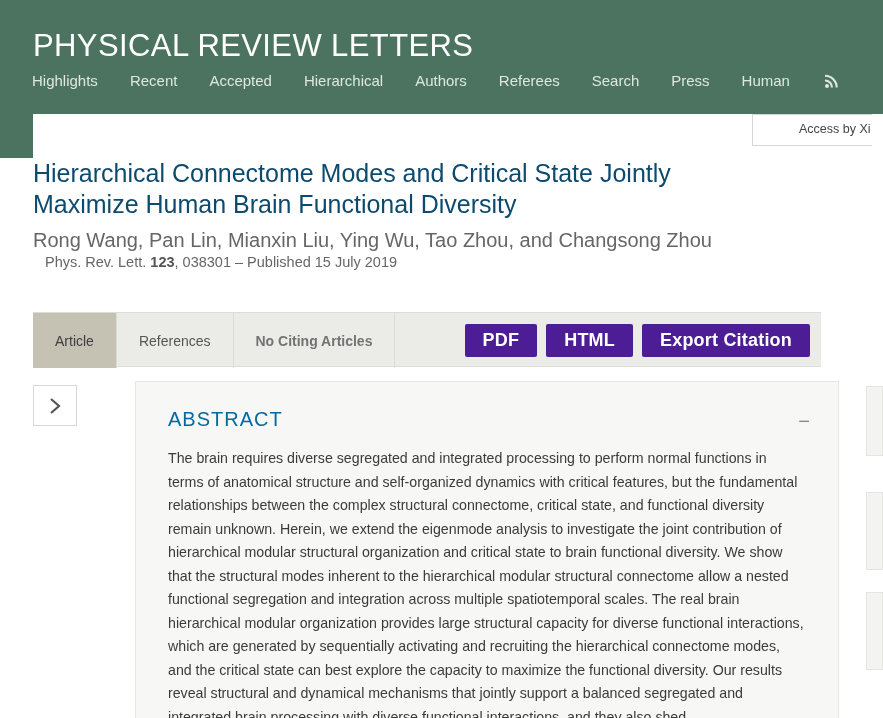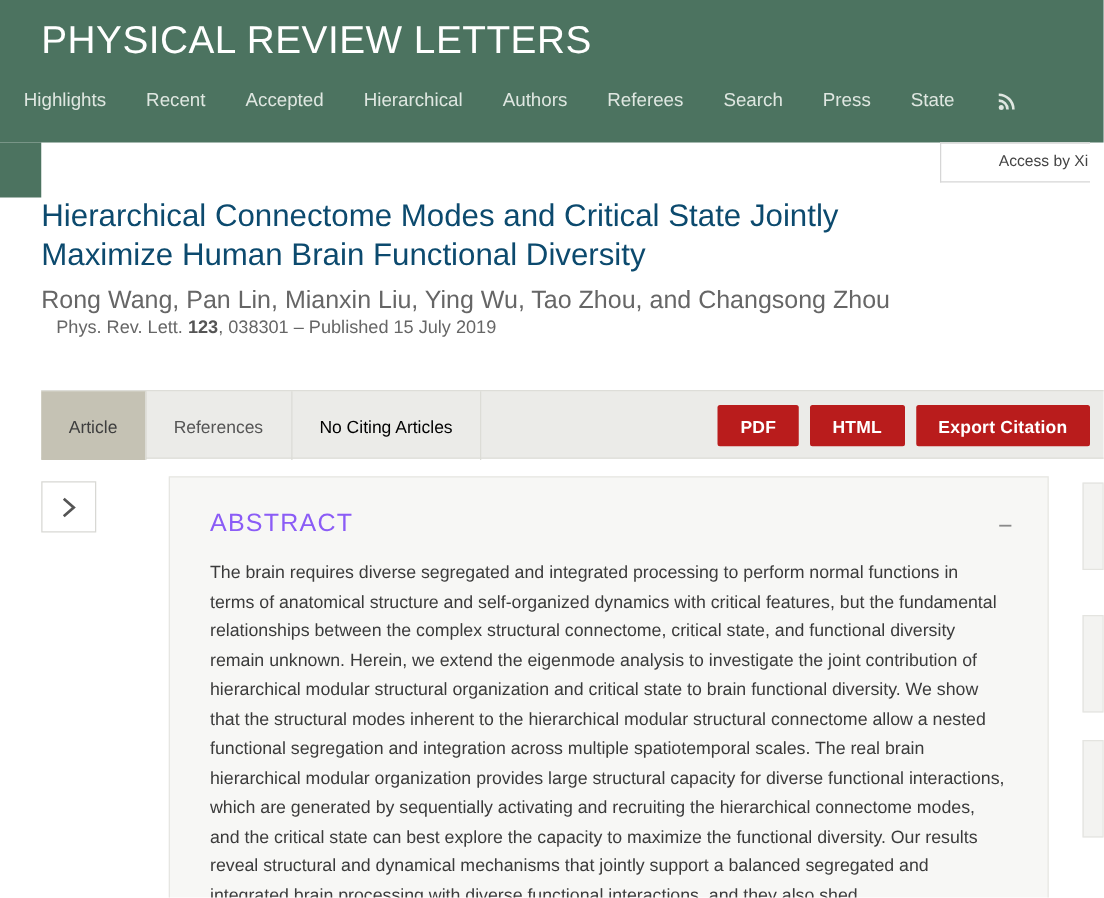--- a/index.html
+++ b/index.html
@@ -26,30 +26,30 @@
     position: absolute;
     top: 0;
     left: 0;
     width: 883px;
     height: 114px;
     background: #4c7360;
   }
   .journal-title {
     position: absolute;
     left: 33px;
-    top: 14px;
+    top: 28px;
     font-size: 31px;
     color: #ffffff;
     letter-spacing: 0.4px;
     font-weight: 400;
     white-space: nowrap;
   }
   .nav {
     position: absolute;
-    left: 19px;
+    left: 32px;
     top: 72px;
     display: flex;
     align-items: center;
     gap: 0px;
   }
   .nav-item {
     color: #dfe7e1;
     font-size: 15px;
     padding: 0 16px;
     text-decoration: none;
@@ -125,21 +125,21 @@
     line-height: 20px;
     margin: 2px 0 0 12px;
   }
   .citation b { color: #555; font-weight: 700; }
 
   
   .tabbar {
     position: absolute;
     left: 33px;
     top: 312px;
-    width: 850px;
+    width: 788px;
     height: 55px;
     background: #ebebe8;
     border-top: 1px solid #ddddd8;
     border-bottom: 1px solid #ddddd8;
     box-sizing: border-box;
   }
   .tabs {
     position: absolute;
     left: 0;
     top: 0;
@@ -157,34 +157,35 @@
     border-right: 1px solid #dcdcd6;
     cursor: pointer;
     box-sizing: border-box;
     white-space: nowrap;
   }
   .tab.active {
     background: #c5c2b4;
     color: #3e3e3e;
   }
   .tab.disabled {
-    color: #000000;
+    color: #737373;
     cursor: default;
+    font-weight: bold;
   }
   .tab-buttons {
     position: absolute;
     right: 11px;
     top: 11px;
     display: flex;
     gap: 9px;
   }
   .btn {
-    background: #b91c1c;
+    background: #4c1d95;
     color: #ffffff;
-    font-size: 14px;
+    font-size: 18px;
     font-weight: 700;
     border: none;
     border-radius: 2px;
     height: 33px;
     padding: 0 18px;
     cursor: pointer;
     font-family: "Liberation Sans", sans-serif;
     letter-spacing: 0.2px;
   }
 
@@ -215,21 +216,21 @@
     background: #f7f7f5;
     border: 1px solid #e6e6e2;
     box-sizing: border-box;
   }
   .abstract-head {
     position: relative;
     padding: 26px 30px 0 32px;
   }
   .abstract-title {
     font-size: 20px;
-    color: #8b5cf6;
+    color: #0369a1;
     letter-spacing: 1px;
     font-weight: 400;
     margin: 0;
   }
   .collapse-toggle {
     position: absolute;
     right: 28px;
     top: 33px;
     font-size: 20px;
     color: #8a8a8a;
@@ -267,21 +268,21 @@
     <div class="journal-title">PHYSICAL REVIEW LETTERS</div>
     <div class="nav">
       <a class="nav-item">Highlights</a>
       <a class="nav-item">Recent</a>
       <a class="nav-item">Accepted</a>
       <a class="nav-item">Hierarchical</a>
       <a class="nav-item">Authors</a>
       <a class="nav-item">Referees</a>
       <a class="nav-item">Search</a>
       <a class="nav-item">Press</a>
-      <a class="nav-item">State</a>
+      <a class="nav-item">Human</a>
       <span class="rss-icon">
         <svg width="16" height="16" viewBox="0 0 16 16">
           <circle cx="3" cy="13" r="2" fill="#dfe7e1"></circle>
           <path d="M1 7.5 A7 7 0 0 1 8 14.5" stroke="#dfe7e1" stroke-width="2.1" fill="none"></path>
           <path d="M1 2.8 A11.7 11.7 0 0 1 12.7 14.5" stroke="#dfe7e1" stroke-width="2.1" fill="none"></path>
         </svg>
       </span>
     </div>
   </div>
 

